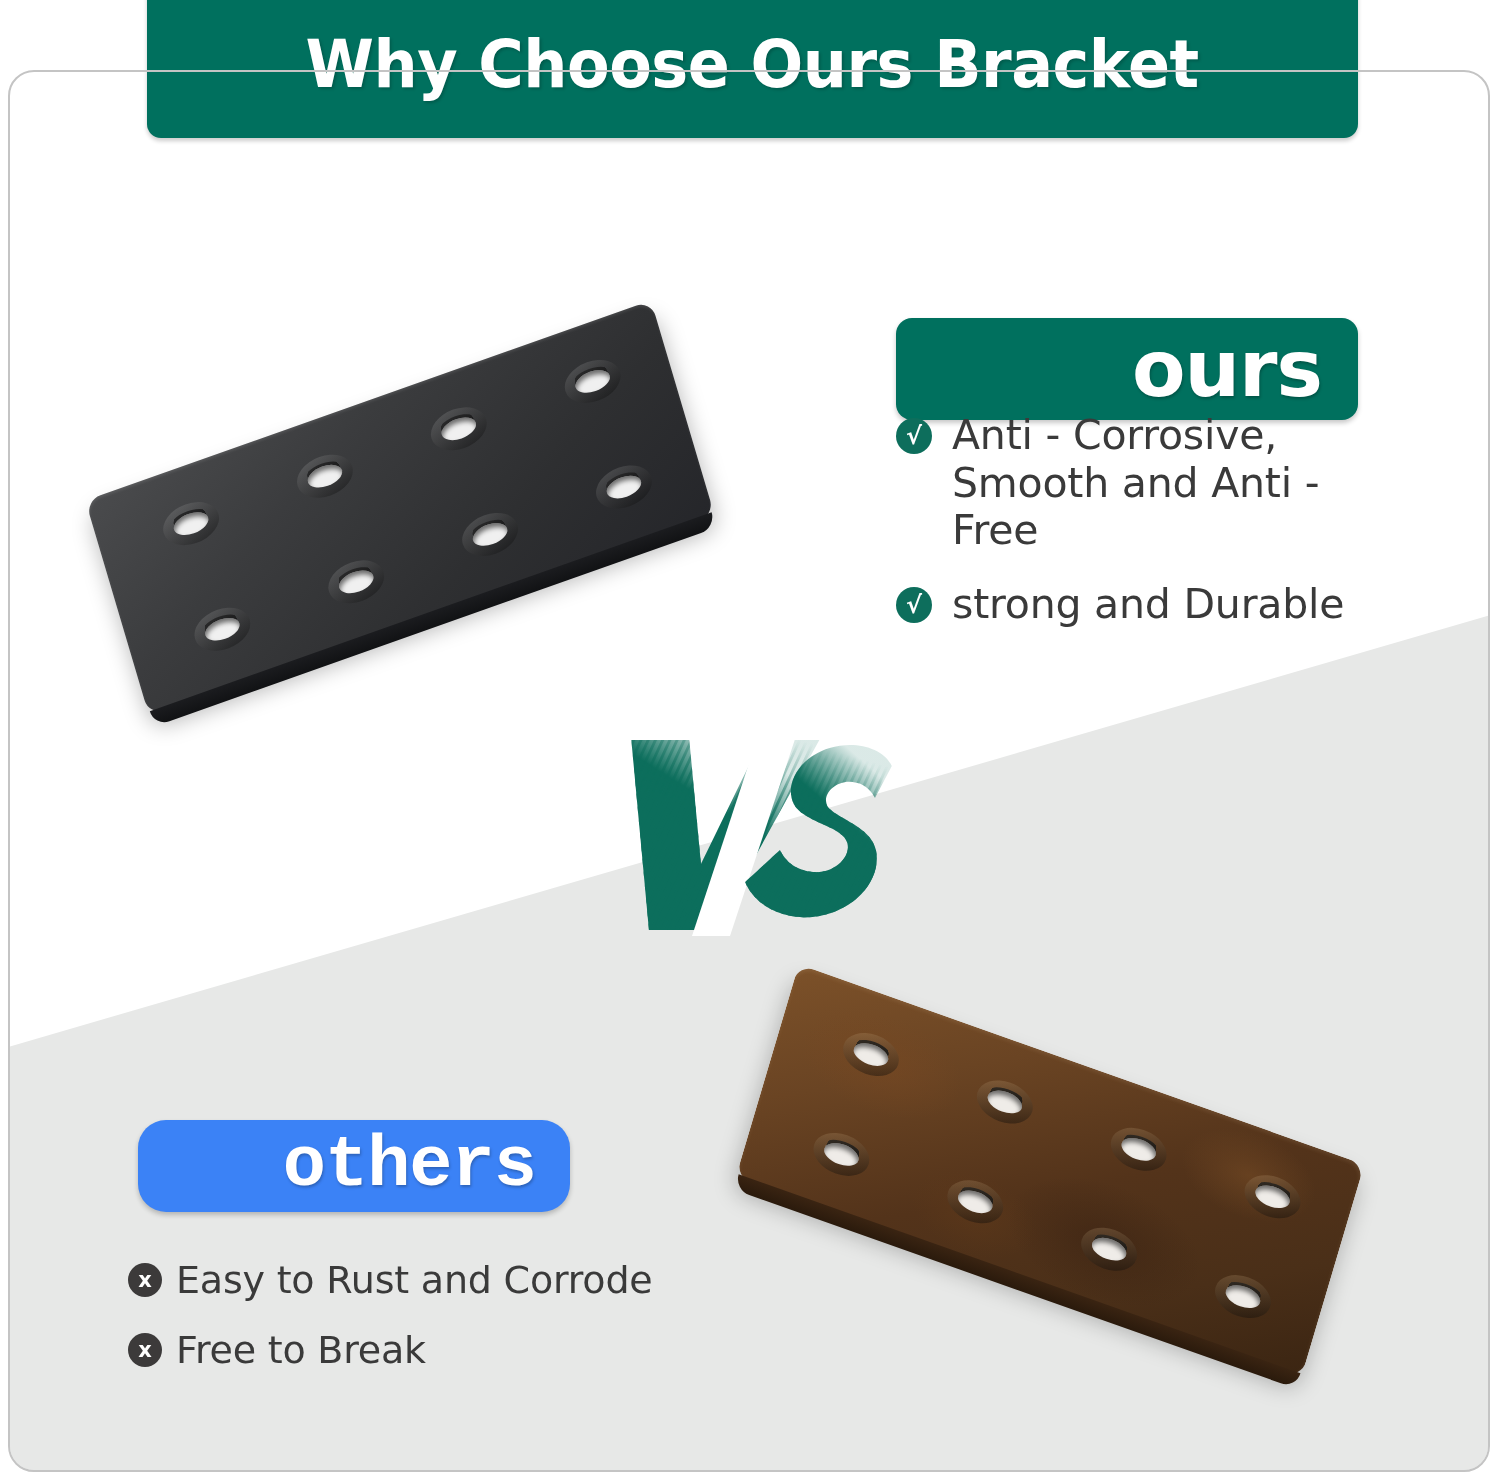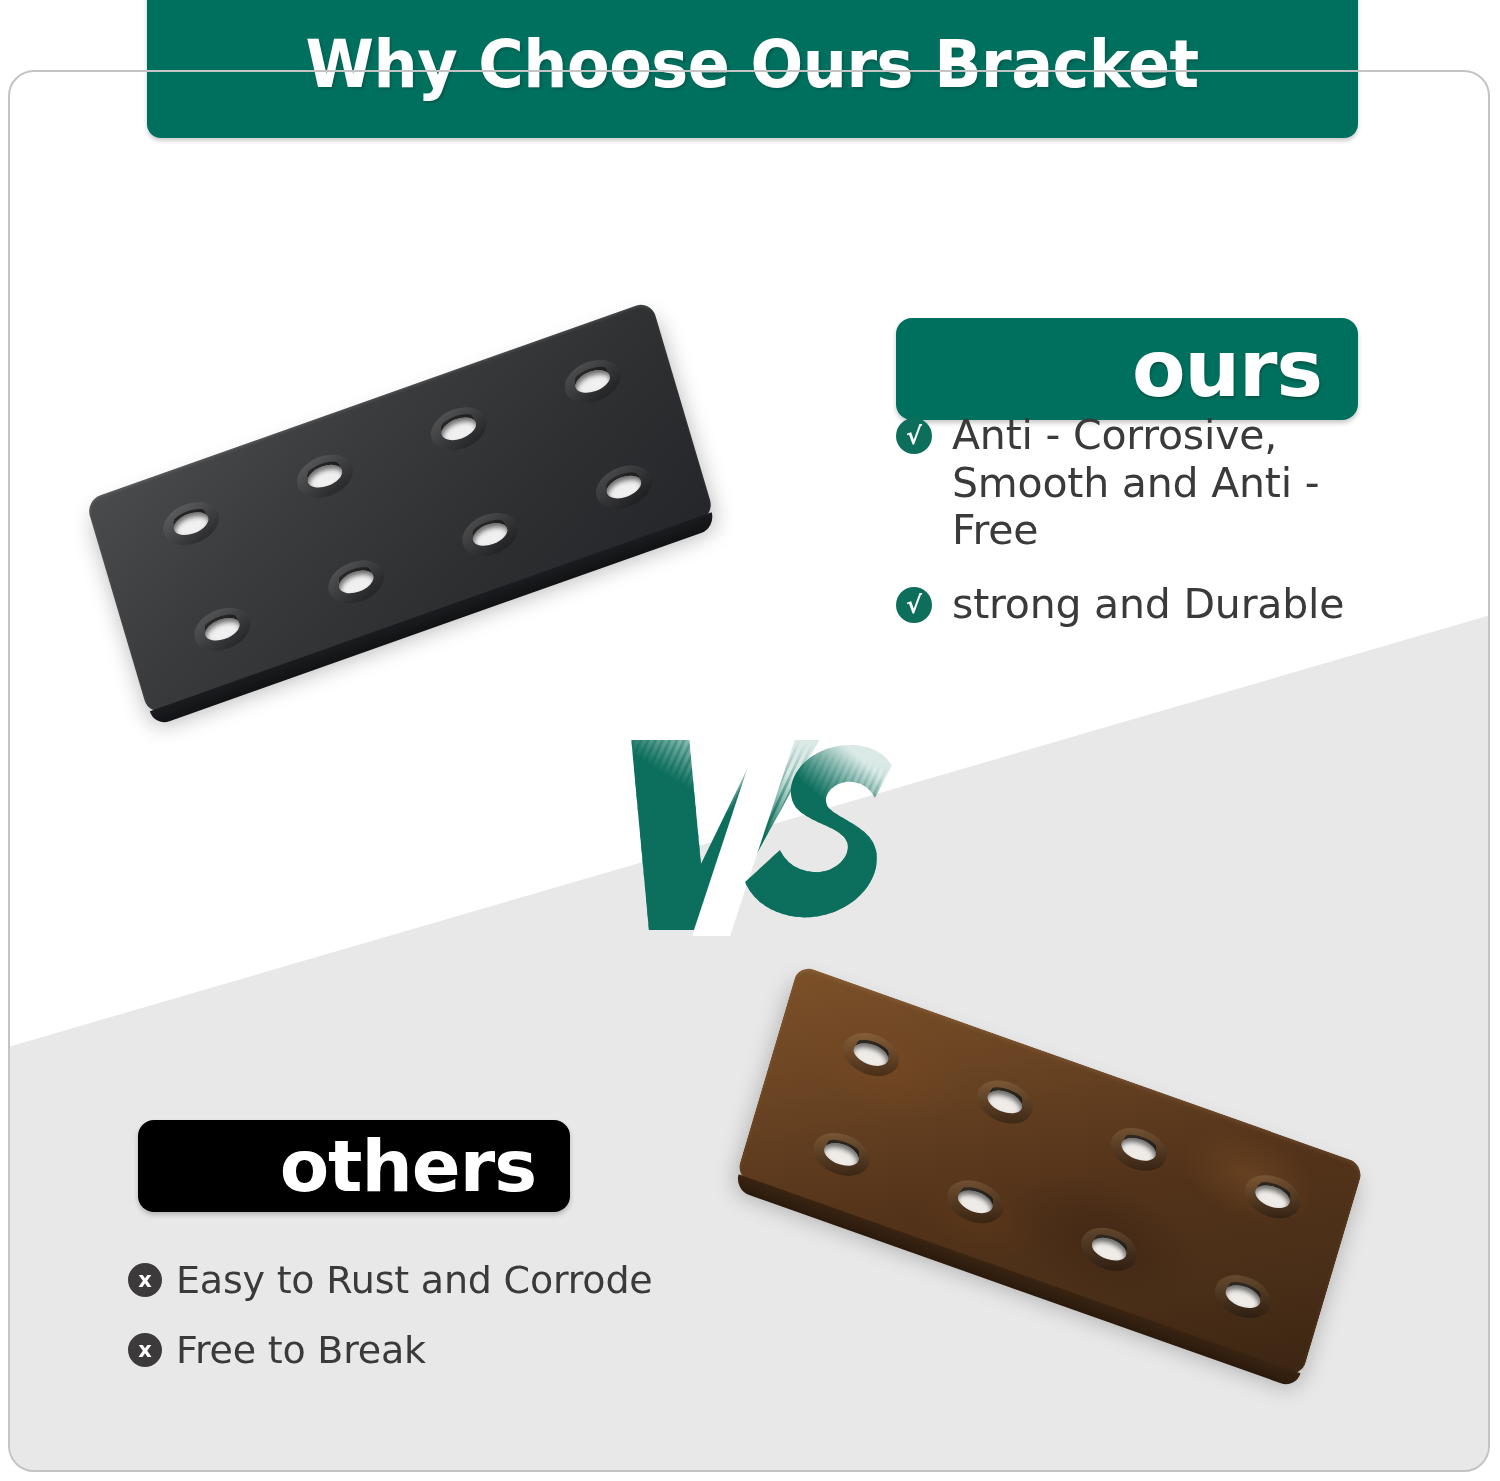--- a/index.html
+++ b/index.html
@@ -166,24 +166,25 @@
     background:#00705e;
     border-radius:16px;
     padding-right:36px;
     box-sizing:border-box;
     margin-top:40px;
   }
   #ours-badge .badge-text{font-size:78px;letter-spacing:-1px;}
   #others-badge{
     left:138px;top:1120px;
     width:432px;height:92px;
-    background:#000000;
-    border-radius:16px;
+    background:#3b82f6;
+    border-radius:28px;
     padding-right:34px;
     box-sizing:border-box;
+    font-family:Liberation Mono, monospace;
   }
   #others-badge .badge-text{font-size:72px;letter-spacing:-1px;}
   
   .feature-list{position:absolute;z-index:4;}
   #ours-list{left:896px;top:412px;width:520px;}
   #others-list{left:128px;top:1258px;width:560px;}
   .feature-row{
     display:flex;
     align-items:flex-start;
     margin-bottom:26px;

